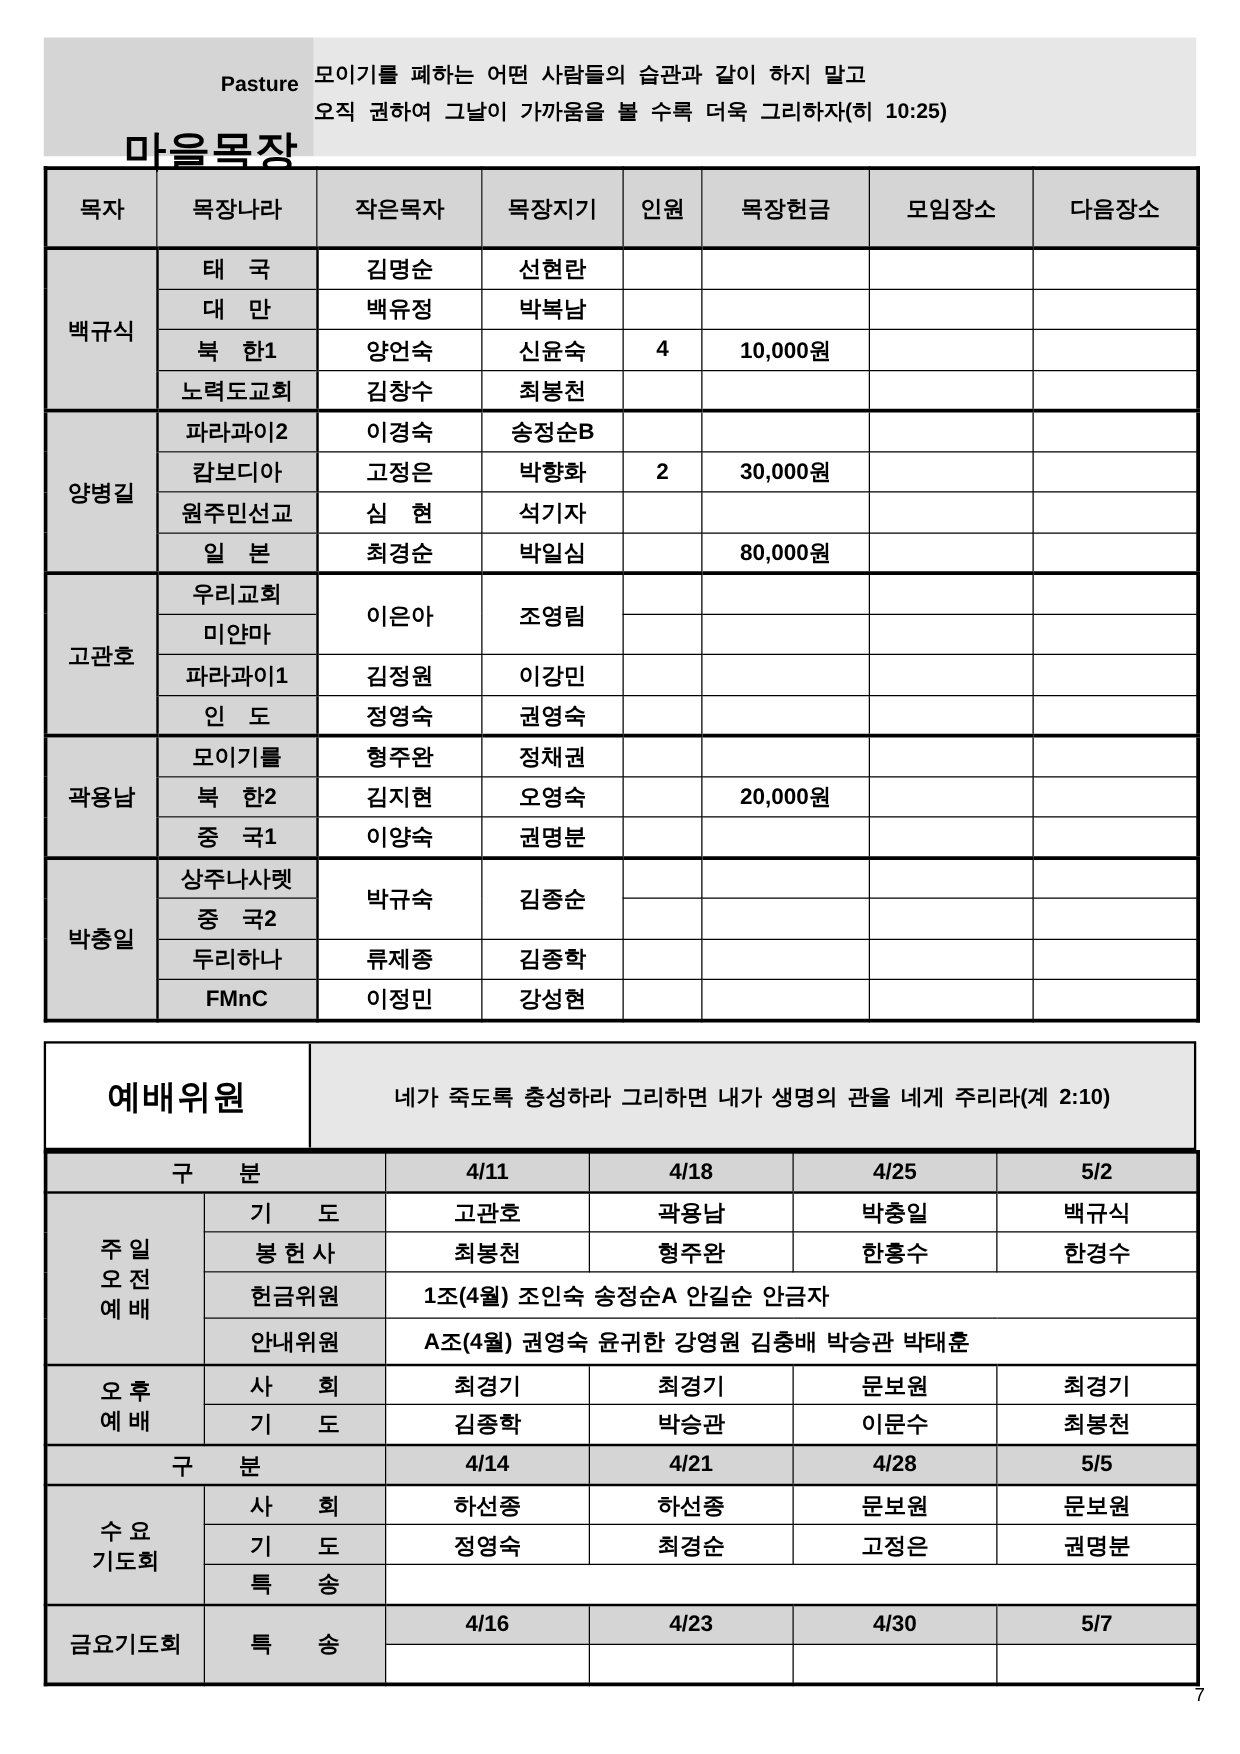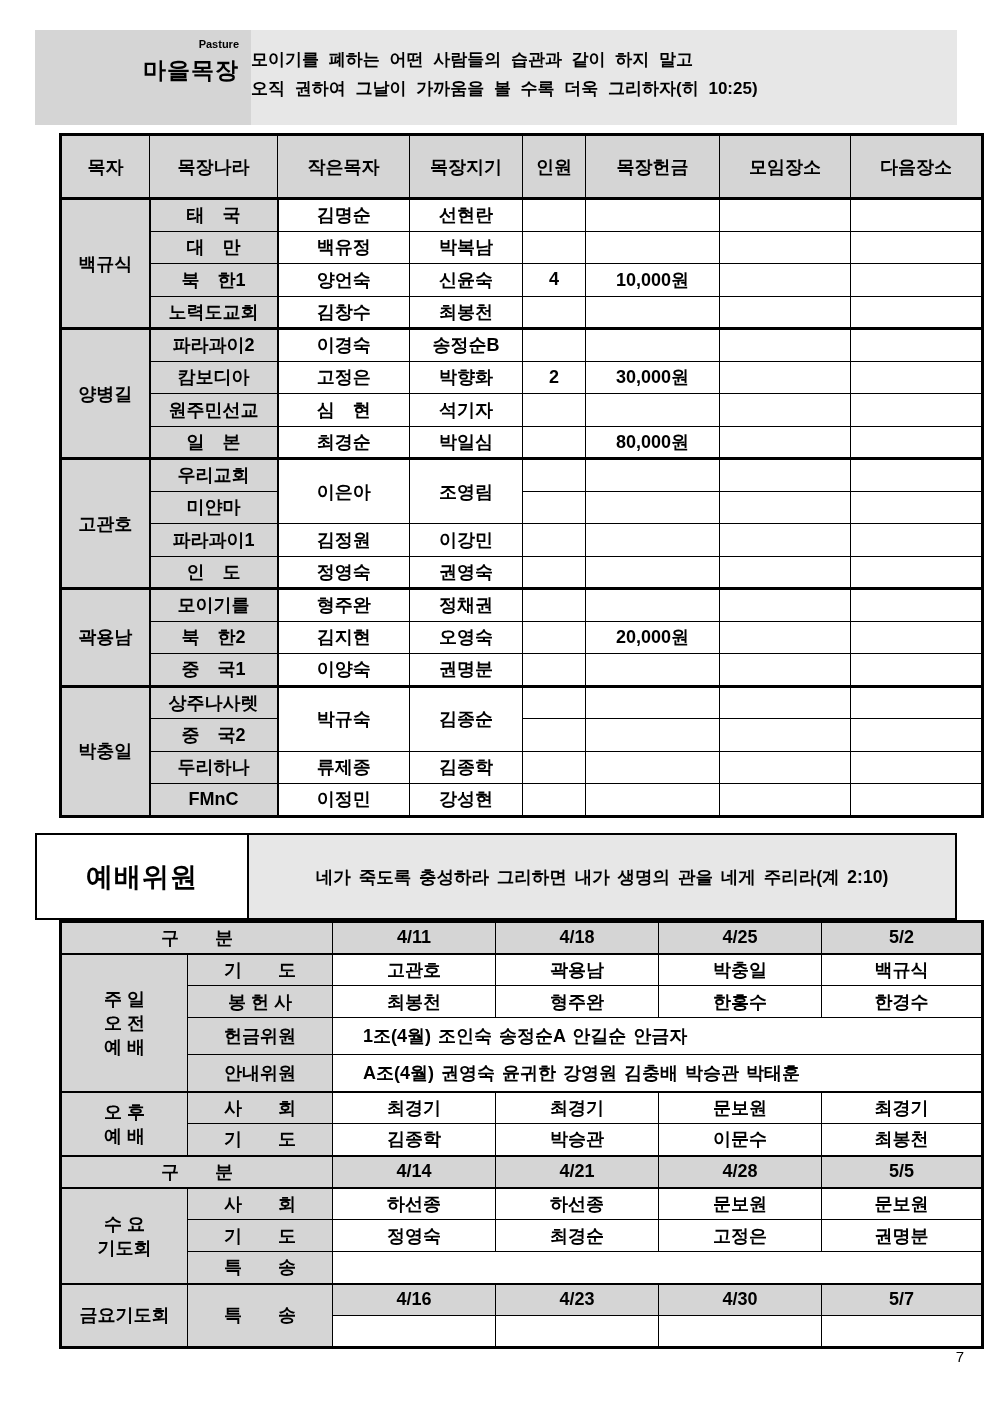--- a/index.html
+++ b/index.html
@@ -9,30 +9,30 @@
     font-family: "Liberation Sans", "DejaVu Sans", sans-serif;
     font-weight: bold;
     color: #000;
     position: relative;
   }
   .page { position: absolute; inset: 0; }
 
   
   .pasture-header { position: absolute; left: 35px; top: 30px; width: 922px; height: 95px; display: flex; }
   .p-titlebox { width: 216px; background: #d5d5d5; text-align: right; padding: 8px 12px 0 0; }
-  .p-sub { font-size: 11px; }
-  .p-title { font-size: 23px; margin-top: 5px; letter-spacing: 1px; }
+  .p-sub { font-size: 17px; margin-top: 20px; }
+  .p-title { font-size: 34px; margin-top: 20px; letter-spacing: 1px; }
   .p-verse {
     flex: 1; background: #e7e7e7; text-align: left;
     padding: 15px 3px 0 0; font-size: 17px; line-height: 29px;
     white-space: pre-line; word-spacing: 5px;
   }
 
   
-  table { border-collapse: collapse; table-layout: fixed; margin-left: 24px; }
+  table { border-collapse: collapse; table-layout: fixed; }
   th, td {
     border: 1px solid #000; text-align: center; vertical-align: middle;
     font-size: 18px; font-weight: bold; overflow: hidden;
   }
 
   
   #pasture-table { position: absolute; left: 35px; top: 133px; width: 922px; border: 3px solid #000; }
   #pasture-table th { height: 64px; background: #d5d5d5; border-bottom: 3px solid #000; }
   #pasture-table td { height: 32.5px; }
   #pasture-table .leader, #pasture-table .country { background: #d5d5d5; }

